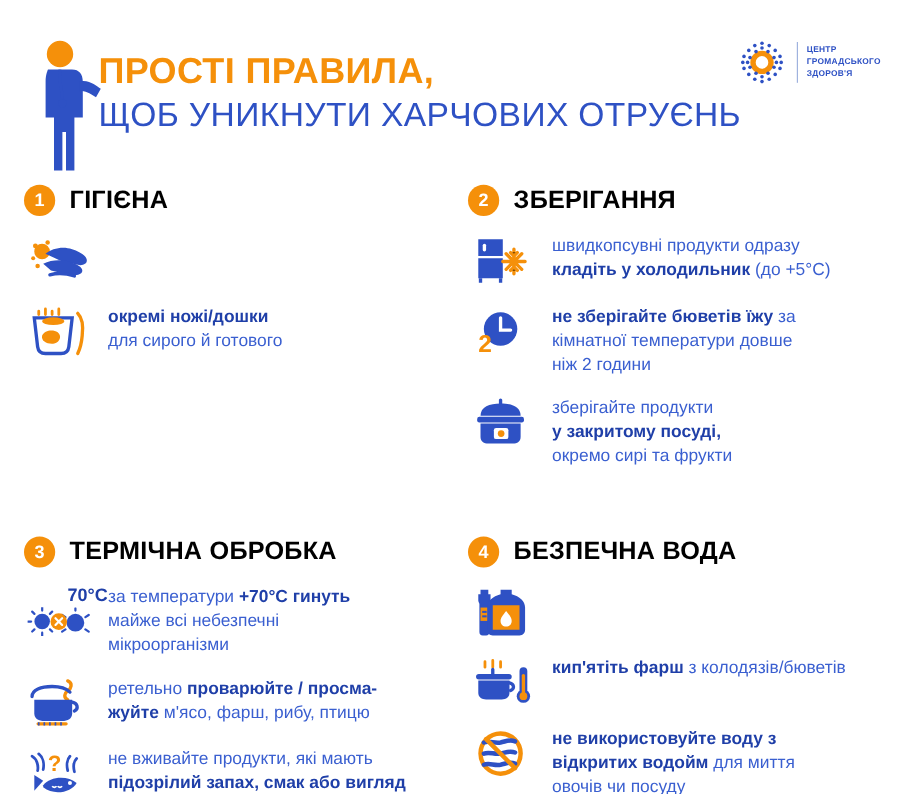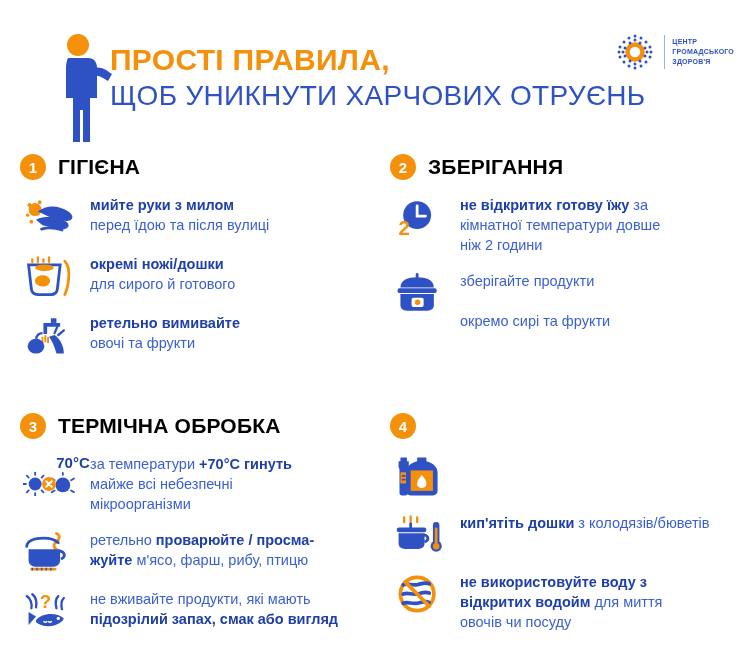--- a/index.html
+++ b/index.html
@@ -13,21 +13,20 @@
     font-family: "Liberation Sans", sans-serif;
     color: #2E51C4;
     overflow: hidden;
     position: relative;
   }
 
   
   .header {
     position: relative;
     height: 150px;
-    margin-left: 28px;
   }
   .doctor {
     position: absolute;
     left: 28px;
     top: 32px;
     width: 64px;
     height: 112px;
   }
   .title-block {
     position: absolute;
@@ -228,100 +227,97 @@
             <circle cx="13" cy="14" r="7" fill="#F5900A"></circle>
             <circle cx="7" cy="9" r="2.2" fill="#F5900A"></circle>
               <circle cx="18" cy="6" r="2" fill="#F5900A"></circle>
             <circle cx="5" cy="20" r="1.8" fill="#F5900A"></circle>
               <circle cx="9" cy="27" r="2" fill="#F5900A"></circle>
             <path d="M16 16 c6 -5 16 -7 24 -4 c6 2 12 5 13 9 c1 4 -3 6 -8 5 l-14 -3 z" fill="#2E51C4"></path>
             <path d="M14 25 c8 -4 18 -4 26 -1 c6 2 10 5 9 8 c-1 3 -6 4 -11 3 l-17 -4 z" fill="#2E51C4"></path>
             <path d="M20 35 c7 -2 16 -1 22 1" stroke="#2E51C4" stroke-width="3" fill="none" stroke-linecap="round"></path>
           </svg>
         </div>
-        <div class="item-text">
-          <b>мийте руки з милом</b><br>
-          <span>перед їдою та після вулиці</span>
-        </div>
       </div>
 
       <div class="item">
         <div class="item-icon">
           <svg viewBox="0 0 56 44" width="52" height="42">
             <path d="M10 4 v3 M16 2 v5 M22 4 v3 M28 2 v5" stroke="#F5900A" stroke-width="2.5" stroke-linecap="round"></path>
             <path d="M6 10 h34 l-3 26 c-0.5 4 -3 6 -7 6 H16 c-4 0 -6.5 -2 -7 -6 z" fill="none" stroke="#2E51C4" stroke-width="3"></path>
             <ellipse cx="23" cy="13" rx="10" ry="3.5" fill="#F5900A"></ellipse>
             <path d="M13 26 c2 -5 10 -6 14 -3 c4 3 2 9 -3 10 c-6 1 -12 -2 -11 -7 z" fill="#F5900A"></path>
             <path d="M45 6 c4 4 5 12 4 20 c-0.5 6 -2 12 -4 16" stroke="#F5900A" stroke-width="3" fill="none" stroke-linecap="round"></path>
           </svg>
         </div>
         <div class="item-text">
           <b>окремі ножі/дошки</b><br>
           <span>для сирого й готового</span>
         </div>
       </div>
 
-      <div class="item">
-        <div class="item-icon">
-          <svg viewBox="0 0 56 44" width="52" height="42">
-            <path d="M30 4 h6 v5 h-6 z" fill="#2E51C4"></path>
-            <path d="M22 9 h18 v4 H26 v8 h-4 z" fill="#2E51C4"></path>
-            <path d="M24 23 v6 M21 25 v5 M27 25 v5" stroke="#F5900A" stroke-width="2" stroke-linecap="round"></path>
-            <ellipse cx="14" cy="34" rx="9" ry="8" fill="#2E51C4"></ellipse>
-            <path d="M14 26 c1 -4 4 -6 7 -6" stroke="#2E51C4" stroke-width="2.5" fill="none"></path>
-            <path d="M34 22 c6 4 10 12 10 20 h-8 c-2 -8 -5 -14 -8 -18 z" fill="#2E51C4"></path>
-            <path d="M34 20 l3 -7 M38 22 l6 -5" stroke="#2E51C4" stroke-width="2.5" stroke-linecap="round"></path>
-          </svg>
-        </div>
-        <div class="item-text">
-          <b>ретельно вимивайте</b><br>
-          <span>овочі та фрукти</span>
-        </div>
-      </div>
 
     </div>
   </div>
 
   <div class="section right">
     <div class="sec-head">
       <div class="badge">2</div>
       <div class="sec-title">ЗБЕРІГАННЯ</div>
     </div>
     <div class="items">
 
+      <div class="item">
+        <div class="item-icon">
+          <svg viewBox="0 0 56 44" width="52" height="42">
+            <path d="M6 3 h22 v15 H6 z" fill="#2E51C4"></path>
+            <path d="M6 20 h22 v18 H6 z" fill="#2E51C4"></path>
+            <rect x="10" y="7" width="3" height="7" rx="1.5" fill="#ffffff"></rect>
+            <path d="M8 38 v4 M26 38 v4" stroke="#2E51C4" stroke-width="3"></path>
+            <g stroke="#F5900A" stroke-width="3" stroke-linecap="round">
+              <path d="M38 12 v22 M28 23 h20 M31 16 l14 14 M45 16 l-14 14"></path>
+              <path d="M35 15 l3 3 l3 -3 M35 31 l3 -3 l3 3"></path>
+            </g>
+          </svg>
+        </div>
+        <div class="item-text">
+          <span>швидкопсувні продукти одразу</span><br>
+          <b>кладіть у холодильник</b><span> (до +5°C)</span>
+        </div>
+      </div>
 
       <div class="item">
         <div class="item-icon">
           <svg viewBox="0 0 56 44" width="52" height="42">
             <circle cx="26" cy="20" r="15" fill="#2E51C4"></circle>
             <path d="M26 10 v11 h9" stroke="#ffffff" stroke-width="3" fill="none" stroke-linecap="round"></path>
             <text x="6" y="41" font-family="Liberation Sans, sans-serif" font-size="22" font-weight="bold" fill="#F5900A">2</text>
           </svg>
         </div>
         <div class="item-text">
-          <b>не відкритих готову їжу</b><span> за</span><br>
+          <b>не зберігайте бюветів їжу</b><span> за</span><br>
           <span>кімнатної температури довше</span><br>
           <span>ніж 2 години</span>
         </div>
       </div>
 
       <div class="item">
         <div class="item-icon">
           <svg viewBox="0 0 56 44" width="52" height="42">
             <path d="M26 2 v4" stroke="#2E51C4" stroke-width="3" stroke-linecap="round"></path>
             <path d="M8 16 c0 -8 8 -11 18 -11 s18 3 18 11 z" fill="#2E51C4"></path>
             <rect x="5" y="17" width="42" height="5" rx="2" fill="#2E51C4"></rect>
             <path d="M8 23 h36 v12 c0 4 -3 6 -7 6 H15 c-4 0 -7 -2 -7 -6 z" fill="#2E51C4"></path>
             <rect x="20" y="27" width="13" height="10" rx="2" fill="#ffffff"></rect>
             <circle cx="26.5" cy="32" r="3" fill="#F5900A"></circle>
           </svg>
         </div>
         <div class="item-text">
           <span>зберігайте продукти</span><br>
-          <br>
+          <b>у закритому посуді,</b><br>
           <span>окремо сирі та фрукти</span>
         </div>
       </div>
 
     </div>
   </div>
 
   <div class="section row2">
     <div class="sec-head">
       <div class="badge">3</div>
@@ -384,20 +380,21 @@
           <b>підозрілий запах, смак або вигляд</b>
         </div>
       </div>
 
     </div>
   </div>
 
   <div class="section right row2">
     <div class="sec-head">
       <div class="badge">4</div>
+      <div class="sec-title">БЕЗПЕЧНА ВОДА</div>
     </div>
     <div class="items">
 
       <div class="item">
         <div class="item-icon">
           <svg viewBox="0 0 56 44" width="52" height="42">
             <path d="M8 2 h7 v4 h2 v6 c0 1 -1 2 -1 3 v25 c0 2 -1 3 -3 3 H10 c-2 0 -3 -1 -3 -3 V15 c0 -1 -1 -2 -1 -3 V6 h2 z" fill="#2E51C4"></path>
             <rect x="8" y="18" width="7" height="12" fill="#F5900A"></rect>
             <rect x="9.5" y="21" width="4" height="1.8" fill="#2E51C4"></rect>
             <rect x="9.5" y="25" width="4" height="1.8" fill="#2E51C4"></rect>
@@ -419,21 +416,21 @@
             <path d="M19 10 v4" stroke="#2E51C4" stroke-width="3" stroke-linecap="round"></path>
             <path d="M6 20 h28 v11 c0 4 -3 6 -7 6 H13 c-4 0 -7 -2 -7 -6 z" fill="#2E51C4"></path>
             <path d="M34 22 c4 1 5 5 1 7" stroke="#2E51C4" stroke-width="3" fill="none" stroke-linecap="round"></path>
             <rect x="43" y="8" width="7" height="24" rx="3.5" fill="#2E51C4"></rect>
             <circle cx="46.5" cy="34" r="6" fill="#2E51C4"></circle>
             <rect x="45" y="14" width="3" height="18" rx="1.5" fill="#F5900A"></rect>
             <circle cx="46.5" cy="34" r="3.5" fill="#F5900A"></circle>
           </svg>
         </div>
         <div class="item-text">
-          <b>кип'ятіть дошки</b><span> з колодязів/бюветів</span>
+          <b>кип'ятіть фарш</b><span> з колодязів/бюветів</span>
         </div>
       </div>
 
       <div class="item">
         <div class="item-icon">
           <svg viewBox="0 0 56 44" width="52" height="42">
             <circle cx="26" cy="22" r="18" fill="none" stroke="#F5900A" stroke-width="4"></circle>
             <path d="M11 12 c5 -2 9 1 15 0 c5 -1 8 -3 13 -1" stroke="#2E51C4" stroke-width="4" fill="none" stroke-linecap="round"></path>
             <path d="M11 22 c5 -2 9 1 15 0 c5 -1 8 -3 13 -1" stroke="#2E51C4" stroke-width="4" fill="none" stroke-linecap="round"></path>
             <path d="M11 32 c5 -2 9 1 15 0 c5 -1 8 -3 13 -1" stroke="#2E51C4" stroke-width="4" fill="none" stroke-linecap="round"></path>

